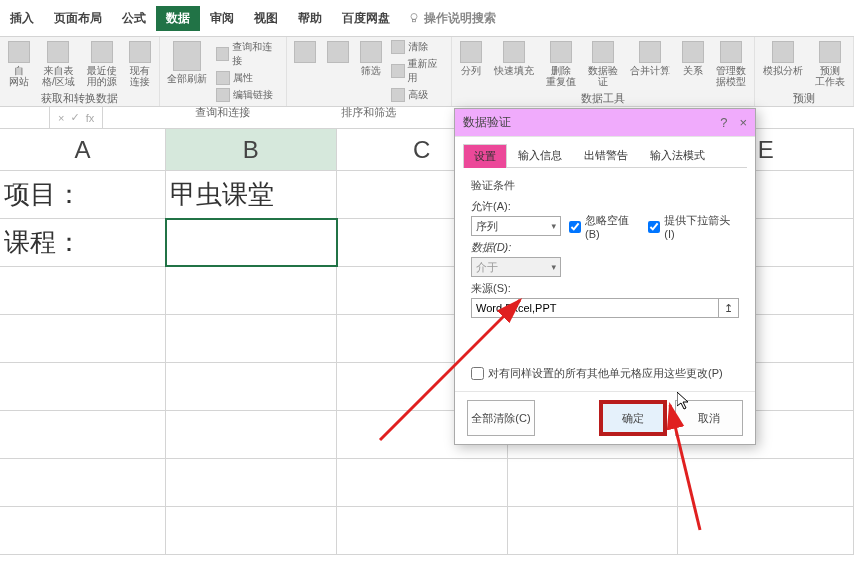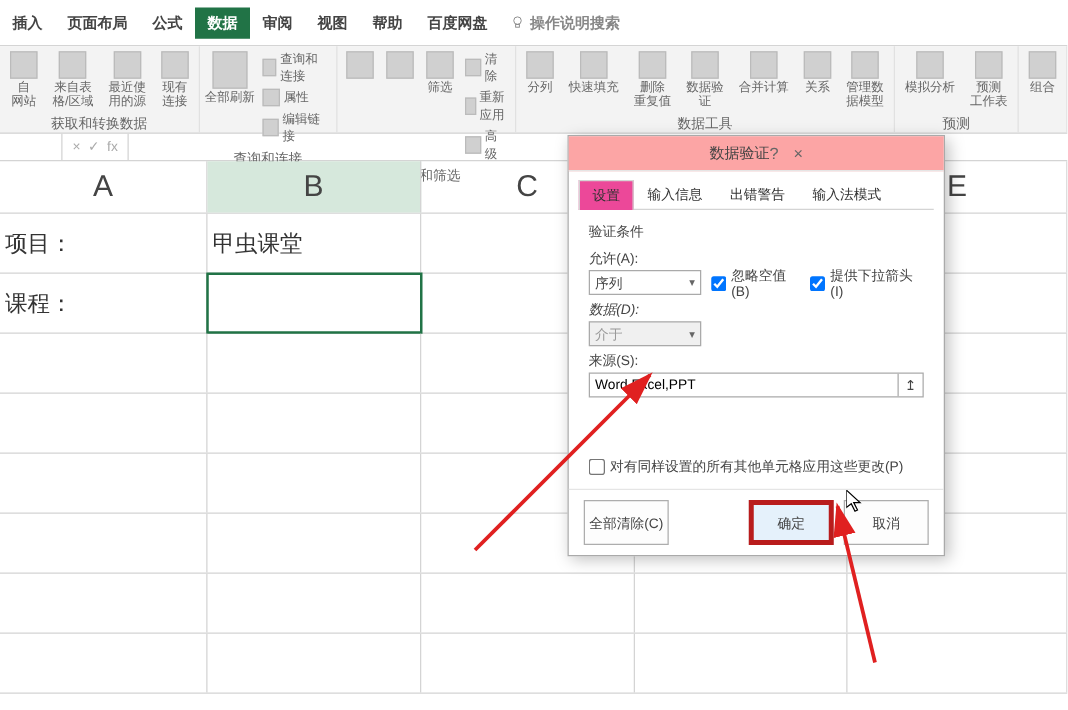--- a/index.html
+++ b/index.html
@@ -32,27 +32,27 @@
 .fx-icons span { font-size: 11px; }
 .fx-label { padding: 0 6px; font-style: italic; color: #888; }
 
 
 .sheet { position: relative; }
 .col-headers { display: flex; height: 42px; border-bottom: 1px solid #d4d4d4; }
 .row-header-spacer { width: 0px; }
 .col-header { text-align: center; font-size: 24px; color: #444; border-right: 1px solid #d4d4d4; display: flex; align-items: center; justify-content: center; }
 .colA { width: 170px; } .colB { width: 175px; } .colC { width: 175px; } .colD { width: 175px; } .colE { width: 180px; }
 .row { display: flex; border-bottom: 1px solid #d4d4d4; height: 48px; }
-.cell { border-right: 1px solid #d4d4d4; font-size: 18px; color: #333; display: flex; align-items: center; padding: 0 4px; }
+.cell { border-right: 1px solid #d4d4d4; font-size: 26px; color: #333; display: flex; align-items: center; padding: 0 4px; }
 .cell.selected { outline: 2px solid #217346; outline-offset: -1px; }
 .col-header.selected-col { background: #d6e8dc; }
 
 
 .dialog { position: absolute; top: 108px; left: 454px; width: 302px; background: #fff; border: 1px solid #aaa; box-shadow: 3px 3px 12px rgba(0,0,0,0.25); font-size: 11px; color: #444; }
-.dialog-titlebar { display: flex; justify-content: center; align-items: center; height: 28px; padding: 0 8px; border-bottom: 1px solid #e5e5e5; background: #fca5a5; }
+.dialog-titlebar { display: flex; justify-content: space-between; align-items: center; height: 28px; padding: 0 8px; border-bottom: 1px solid #e5e5e5; background: #f0abfc; }
 .dialog-titlebar .title { font-size: 12px; }
 .dialog-titlebar .controls { display: flex; gap: 12px; color: #666; }
 .dialog-titlebar .controls span { cursor: pointer; font-size: 13px; }
 .dialog-tabs { display: flex; border-bottom: 1px solid #d4d4d4; margin: 6px 8px 0 8px; }
 .dialog-tabs .dtab { padding: 4px 10px; font-size: 11px; color: #333; cursor: pointer; border: 1px solid transparent; border-bottom: none; position: relative; }
 .dialog-tabs .dtab.active { border-color: #d4d4d4; background: #ec4899; top: 1px; }
 .dialog-body { padding: 10px 16px; }
 .section-title { margin-bottom: 6px; }
 .form-row { display: flex; align-items: center; margin-bottom: 4px; gap: 8px; }
 .form-col { display: flex; flex-direction: column; }
@@ -215,29 +215,20 @@
           <div class="lbl">模拟分析</div>
         </div>
       <div class="ribbon-btn">
           <div class="icon"></div>
           <div class="lbl">预测<br>工作表</div>
         </div>
     </div>
     <div class="ribbon-group-label">预测</div>
   </div>
 
-  <div class="ribbon-group">
-    <div class="ribbon-group-content">
-      <div class="ribbon-btn">
-          <div class="icon"></div>
-          <div class="lbl">组合</div>
-        </div>
-    </div>
-    <div class="ribbon-group-label"></div>
-  </div>
 </div>
 
 <div class="formula-bar">
   <div class="name-box"></div>
   <div class="fx-icons">
     <span>×</span>
     <span>✓</span>
     <span>fx</span>
   </div>
   <div class="fx-label"></div>

